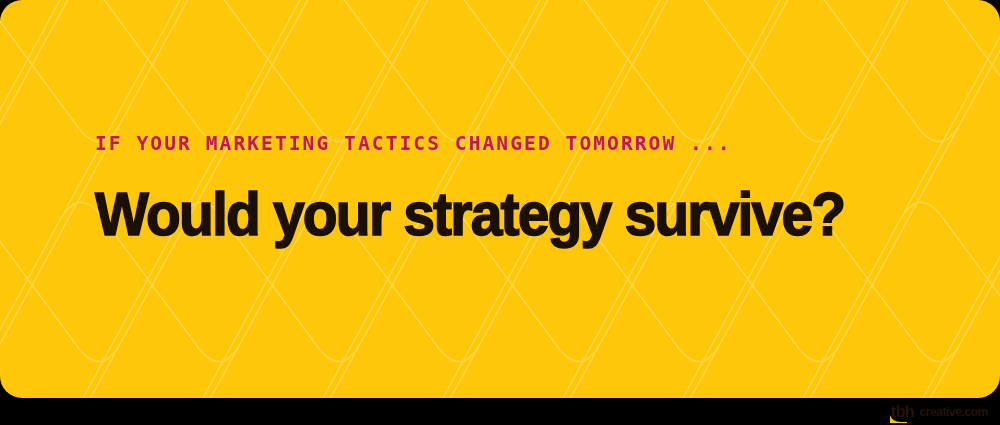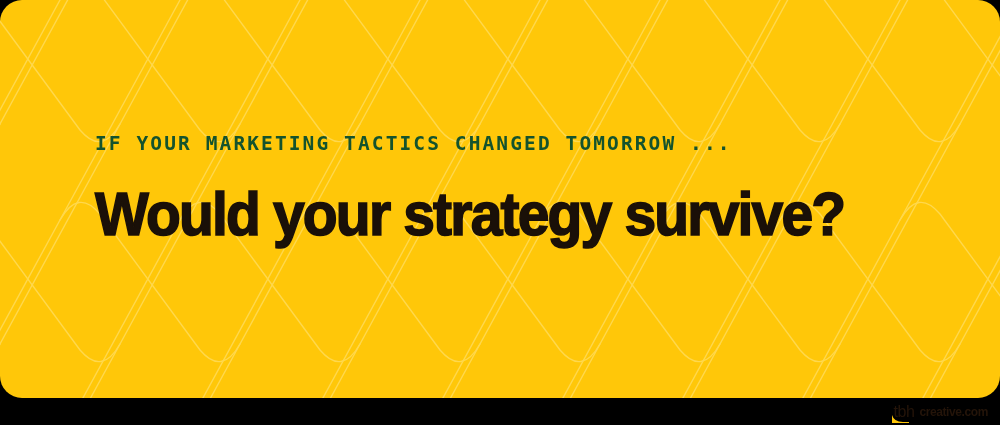--- a/index.html
+++ b/index.html
@@ -55,21 +55,21 @@
     left: 95px;
     top: 132px;
     width: 830px;
   }
 
   #eyebrow {
     font-family: "DejaVu Sans Mono", "Liberation Mono", monospace;
     font-size: 19.5px;
     font-weight: 700;
     letter-spacing: 2.1px;
-    color: #14532d;
+    color: #be185d;
     white-space: nowrap;
     line-height: 1.2;
     margin: 0 0 28px 0;
   }
 
   #headline {
     font-family: "Liberation Sans", "DejaVu Sans", sans-serif;
     font-size: 62px;
     font-weight: 700;
     color: #1A1008;
@@ -104,21 +104,21 @@
 
   #watermark-logo {
     position: relative;
     display: inline-block;
     height: 20px;
     line-height: 20px;
   }
   #watermark-logo-text {
     font-family: "Liberation Sans", sans-serif;
     font-size: 16px;
-    font-weight: 400;
+    font-weight: 700;
     color: #241409;
     letter-spacing: -0.4px;
   }
   #watermark-swoosh {
     position: absolute;
     left: -1px;
     bottom: -1px;
     width: 17px;
     height: 8px;
     overflow: hidden;

